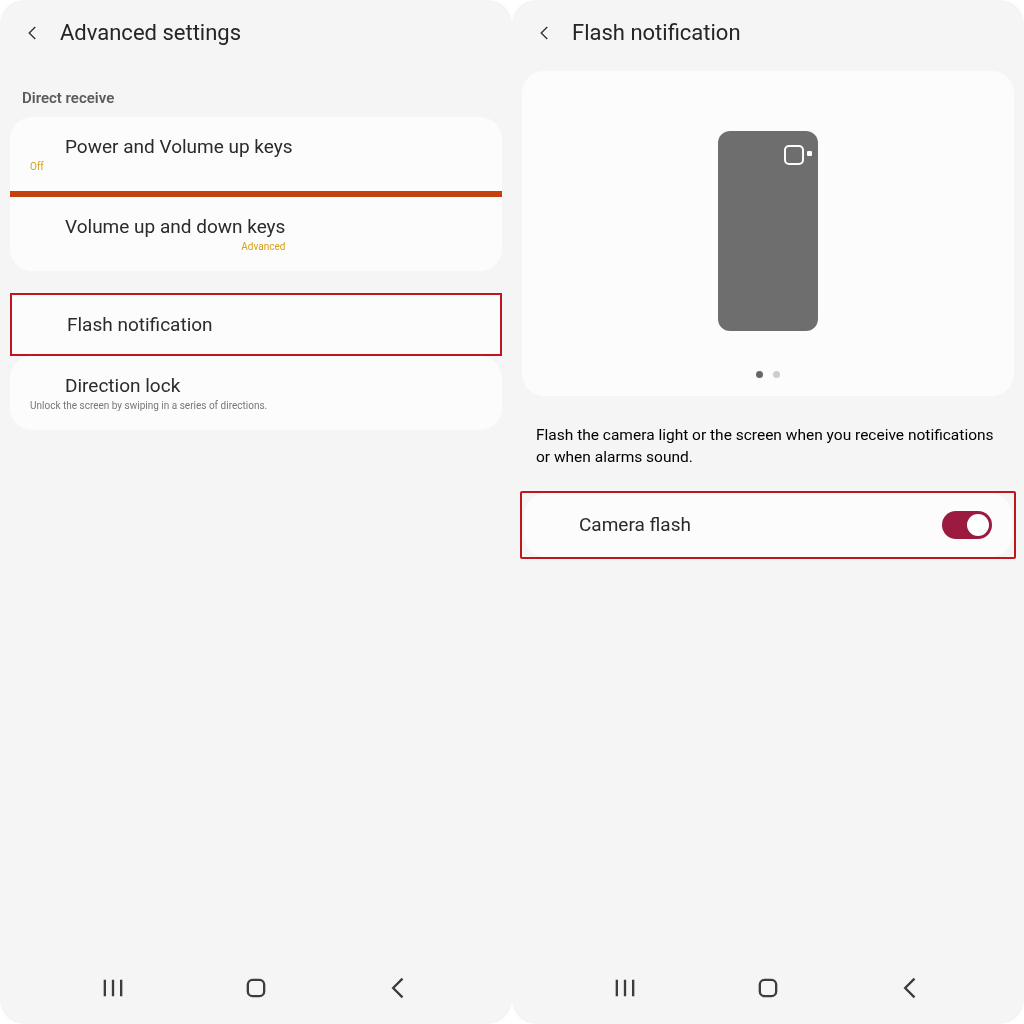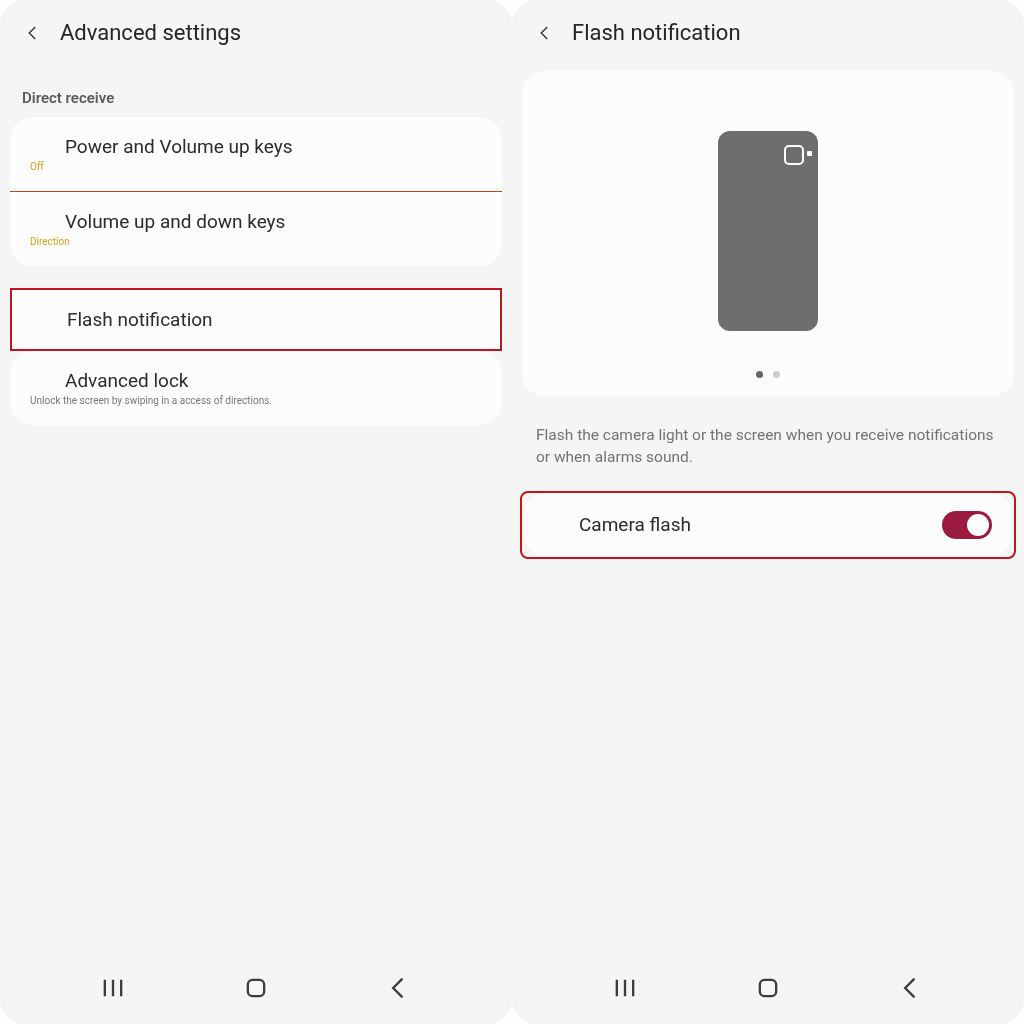--- a/index.html
+++ b/index.html
@@ -26,21 +26,21 @@
   .card {
     background: #fcfcfc;
     border-radius: 22px;
     margin: 0 10px 22px 10px;
     overflow: hidden;
   }
   .row {
     padding: 18px 20px;
     display: flex; align-items: center; justify-content: space-between;
   }
-  .row + .row { border-top: 1px solid #c2410c; }
+  .row + .row { border-top: 6px solid #c2410c; text-align: right; }
   .row-text { display:flex; flex-direction:column; gap:2px; }
   .row-title { font-size: 19px; color: #2b2b2b; margin-left: 35px; }
   .row-sub   { font-size: 10px; color: #777; line-height:1.3; }
   .row-sub.accent { color: #d6a019; }
   .highlight-box {
     border: 2px solid #c0151c;
     margin: 0 10px 0 10px;
   }
   
   .toggle {
@@ -66,27 +66,27 @@
     width:20px; height:20px; border:2px solid #fcfcfc; border-radius:5px;
   }
   .phone .flashdot {
     position:absolute; top:20px; right:6px;
     width:5px; height:5px; background:#fcfcfc; border-radius:1px;
   }
   .pager { margin-top: 40px; display:flex; gap:10px; }
   .pager .dot { width:7px; height:7px; border-radius:50%; background:#ccc; }
   .pager .dot.active { background:#666; }
   .desc {
-    font-size:15.5px; color:#737373; line-height:1.45;
+    font-size:15.5px; color:#000000; line-height:1.45;
     padding: 14px 24px 22px 24px;
   }
   .group-highlight {
     border:2px solid #c0151c;
     margin: 0 8px 0 8px;
-    border-radius: 8px;
+    border-radius: 2px;
   }
   .group-highlight .card { margin: 0 2px; border-radius:22px; }
   
   .navbar {
     position:absolute; bottom:0; left:0; right:0;
     height: 64px;
     display:flex; align-items:center; justify-content:space-around;
     padding: 0 42px 8px 42px;
   }
   .nav-icn { width:28px; height:28px; display:flex; align-items:center; justify-content:center; }
@@ -110,42 +110,42 @@
   <div class="card">
     <div class="row">
       <div class="row-text">
         <span class="row-title">Power and Volume up keys</span>
         <span class="row-sub accent">Off</span>
       </div>
     </div>
     <div class="row">
       <div class="row-text">
         <span class="row-title">Volume up and down keys</span>
-        <span class="row-sub accent">Direction</span>
+        <span class="row-sub accent">Advanced</span>
       </div>
     </div>
   </div>
 
 
   <div class="highlight-box">
     <div style="background:#fcfcfc;">
       <div class="row" style="border:none">
         <div class="row-text">
           <span class="row-title">Flash notification</span>
         </div>
       </div>
     </div>
   </div>
 
 
   <div class="card">
     <div class="row">
       <div class="row-text">
-        <span class="row-title">Advanced lock</span>
-        <span class="row-sub">Unlock the screen by swiping in a access of directions.</span>
+        <span class="row-title">Direction lock</span>
+        <span class="row-sub">Unlock the screen by swiping in a series of directions.</span>
       </div>
     </div>
   </div>
 
   <div class="navbar">
     <span class="nav-icn">
         <svg viewBox="0 0 24 24">
           <line x1="5" y1="5" x2="5" y2="19"></line>
           <line x1="12" y1="5" x2="12" y2="19"></line>
           <line x1="19" y1="5" x2="19" y2="19"></line>

